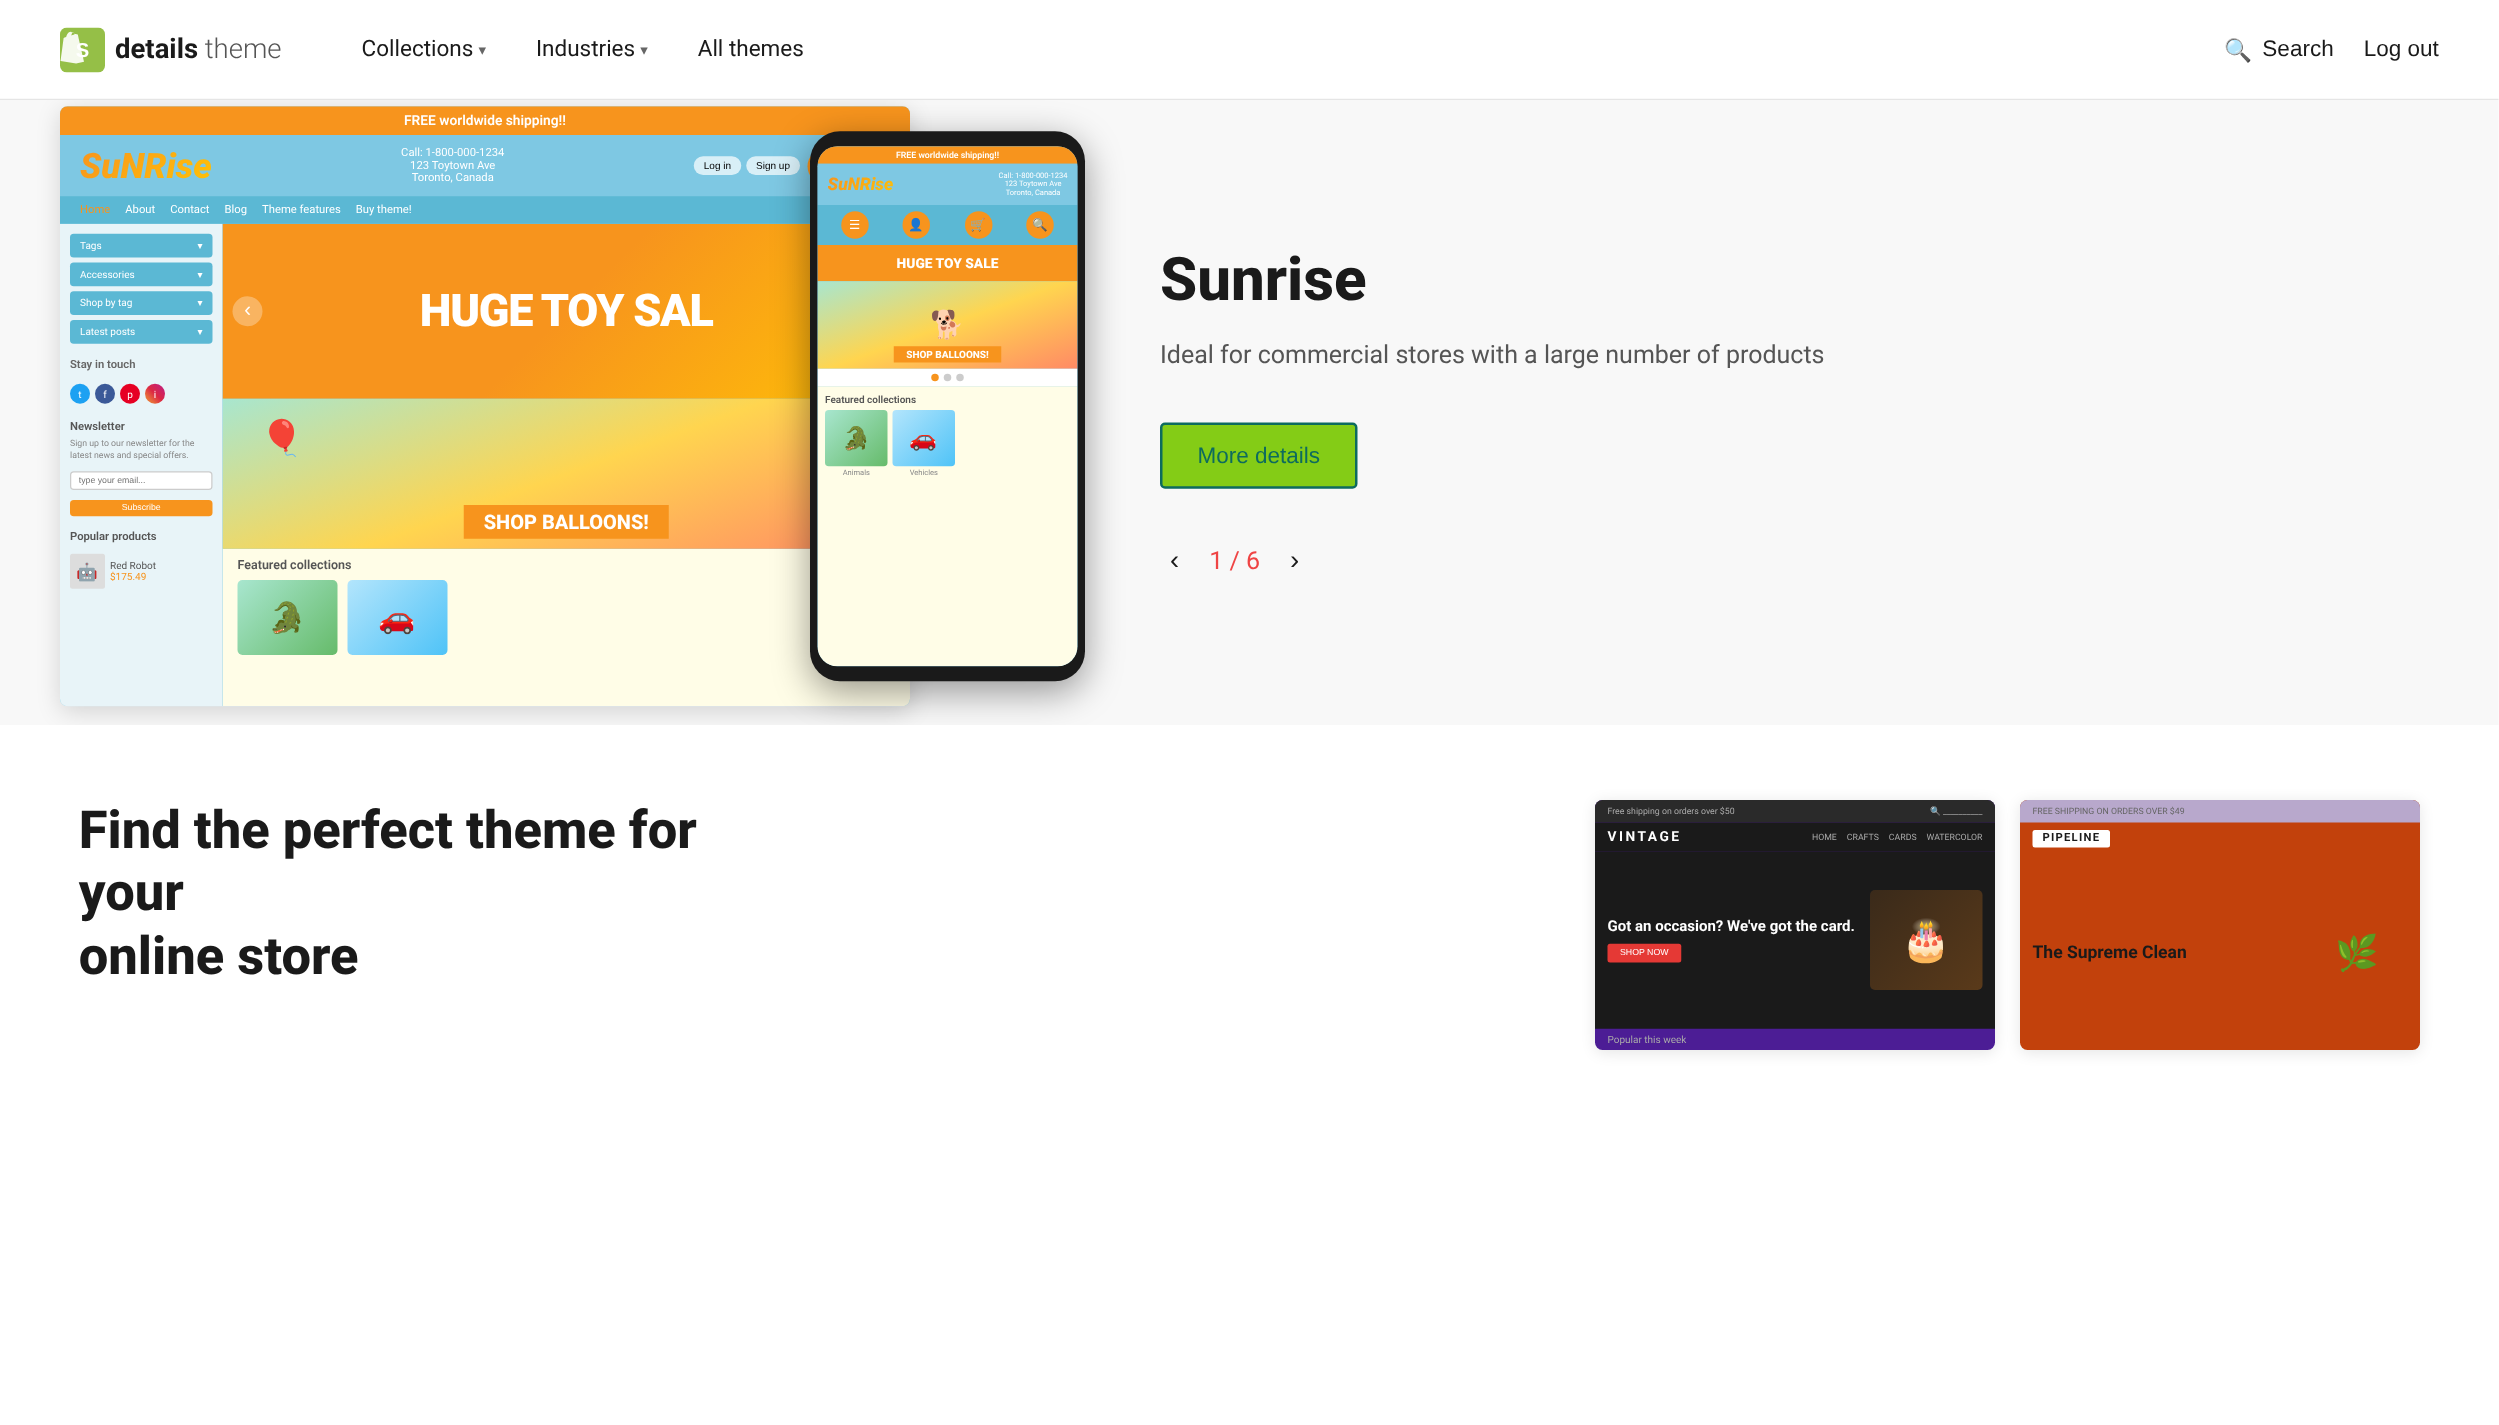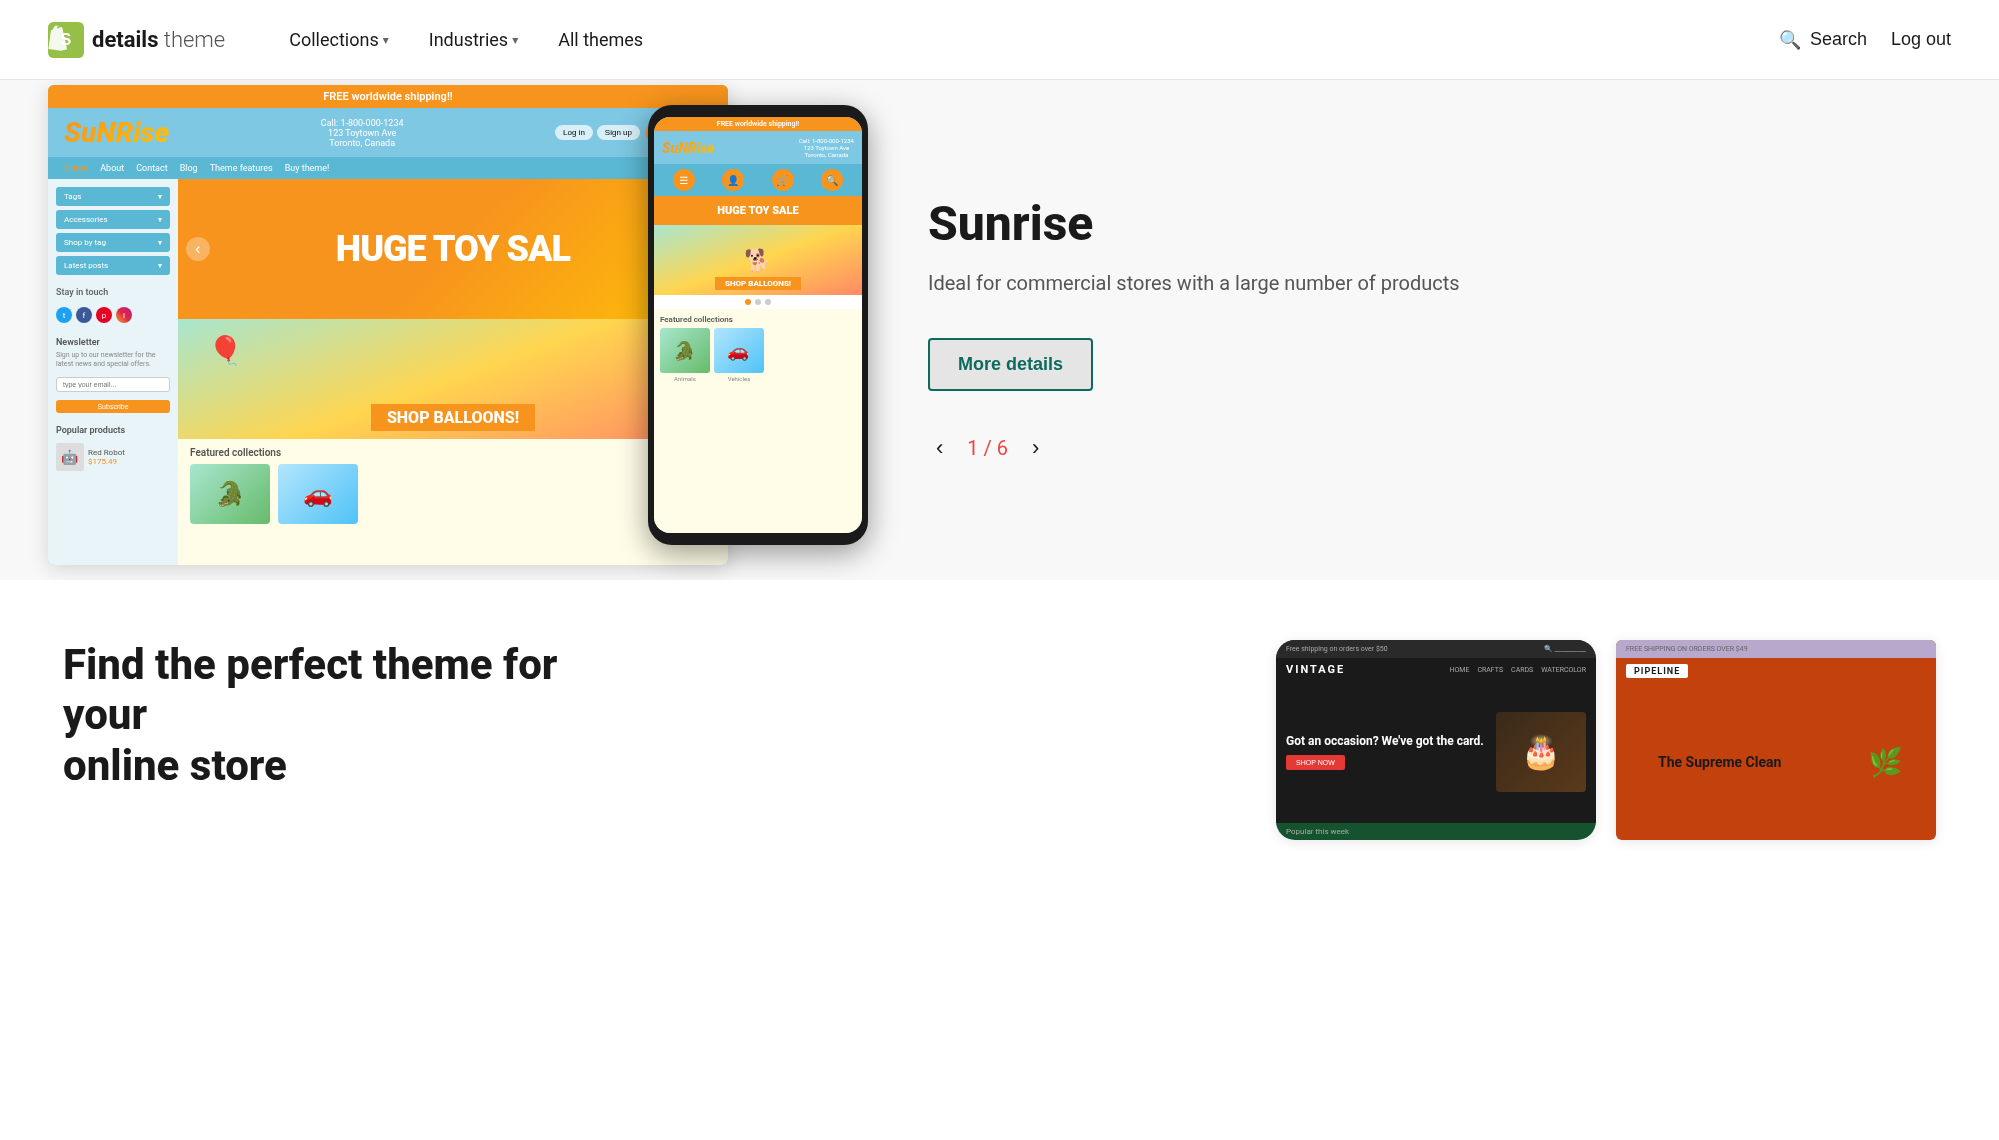--- a/index.html
+++ b/index.html
@@ -522,24 +522,24 @@
     }
     .theme-desc {
       font-size: 20px;
       color: #555;
       line-height: 1.5;
       margin-bottom: 40px;
     }
     .more-details-btn {
       border: 2px solid #0d6b5e;
       color: #0d6b5e;
-      background: #e5e5e5;
+      background: #84cc16;
       padding: 14px 28px;
       font-size: 18px;
-      font-weight: 700;
+      font-weight: 400;
       border-radius: 4px;
       cursor: pointer;
       display: inline-block;
       text-align: center;
     }
     .pagination {
       display: flex;
       align-items: center;
       gap: 16px;
       margin-top: 40px;
@@ -582,24 +582,23 @@
     .preview-card {
       width: 320px;
       height: 200px;
       border-radius: 6px;
       overflow: hidden;
       box-shadow: 0 2px 12px rgba(0,0,0,0.1);
     }
 
     
     .vintage-card {
-      background: #14532d;
+      background: #4c1d95;
       display: flex;
       flex-direction: column;
-      border-radius: 19px;
     }
     .vintage-top-bar {
       background: #2a2a2a;
       padding: 5px 10px;
       font-size: 7px;
       color: #aaa;
       display: flex;
       justify-content: space-between;
     }
     .vintage-nav {
@@ -694,21 +693,20 @@
       font-weight: 700;
       color: #1a1a1a;
       letter-spacing: 1px;
     }
     .pipeline-hero {
       flex: 1;
       padding: 10px;
       display: flex;
       gap: 10px;
       align-items: center;
-      margin-left: 32px;
     }
     .pipeline-content {
       flex: 1;
     }
     .pipeline-headline {
       font-size: 14px;
       font-weight: 700;
       color: #1a1a1a;
       line-height: 1.2;
     }

